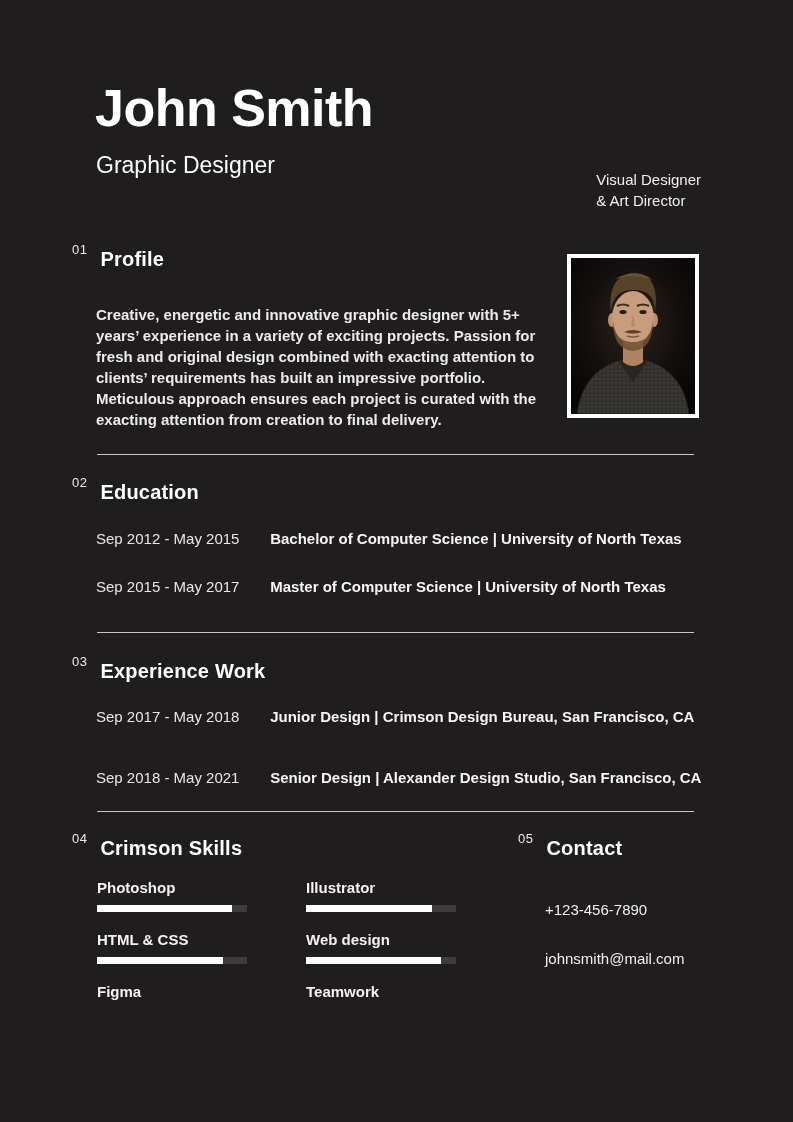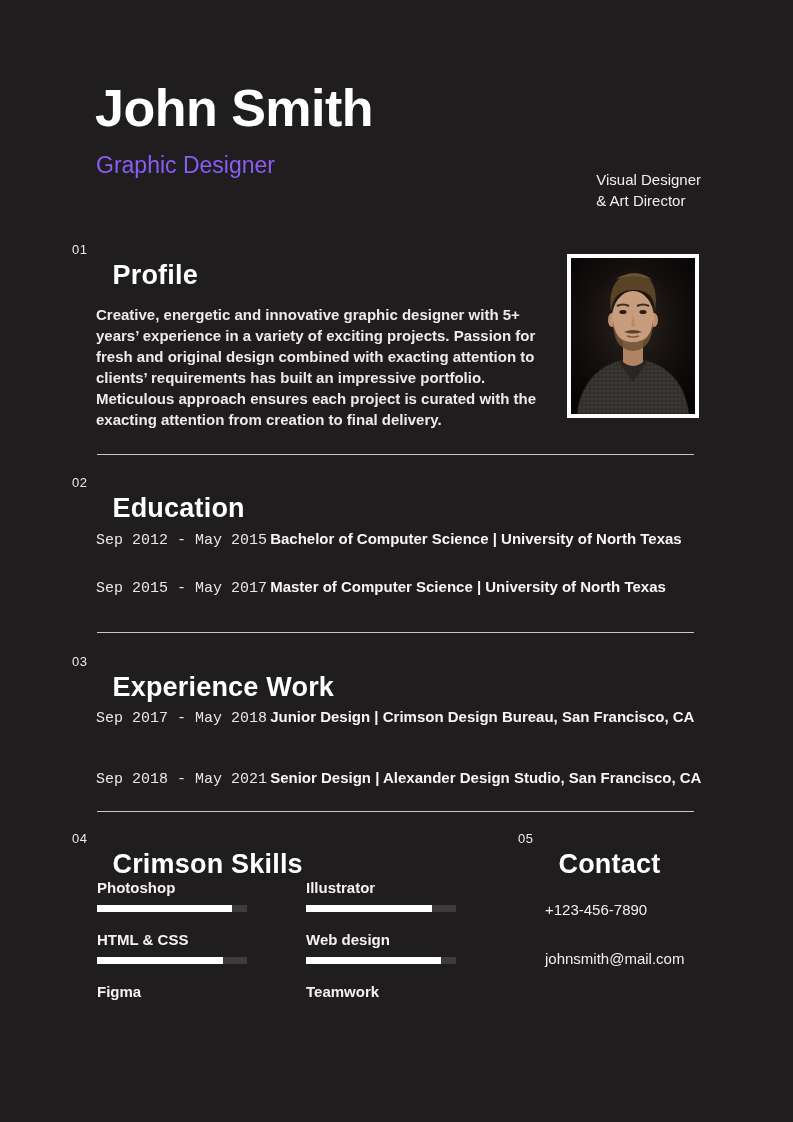--- a/index.html
+++ b/index.html
@@ -30,21 +30,21 @@
     color: #ffffff;
     margin: 0;
     line-height: 1.1;
   }
   .role {
     position: absolute;
     left: 96px;
     top: 152px;
     font-size: 23px;
     font-weight: 400;
-    color: #8b5cf6;
+    color: #ffffff;
     line-height: 1.2;
   }
   .tagline {
     position: absolute;
     right: 101px;
     top: 169px;
     text-align: left;
     font-size: 15px;
     line-height: 21px;
     color: #f0eeee;
@@ -59,24 +59,24 @@
   }
   .sec-num {
     font-size: 13px;
     font-weight: 400;
     color: #eceaea;
     margin-right: 9px;
     margin-top: -2px;
     letter-spacing: 0.5px;
   }
   .sec-title {
-    font-size: 27px;
+    font-size: 20px;
     font-weight: 700;
     color: #ffffff;
-    margin: 16px;
+    margin: 4px;
     line-height: 1.15;
     letter-spacing: 0.2px;
   }
 
   
   .profile-text {
     position: absolute;
     left: 96px;
     top: 289px;
     width: 449px;
@@ -111,21 +111,20 @@
     left: 96px;
     font-size: 15px;
     line-height: 19px;
     white-space: nowrap;
   }
   .t-period {
     display: inline-block;
     width: 170px;
     font-weight: 400;
     color: #e9e6e6;
-    font-family: Liberation Mono, monospace;
   }
   .t-detail {
     font-weight: 700;
     color: #f7f5f5;
   }
 
   
   .skills-grid {
     position: absolute;
     left: 97px;

